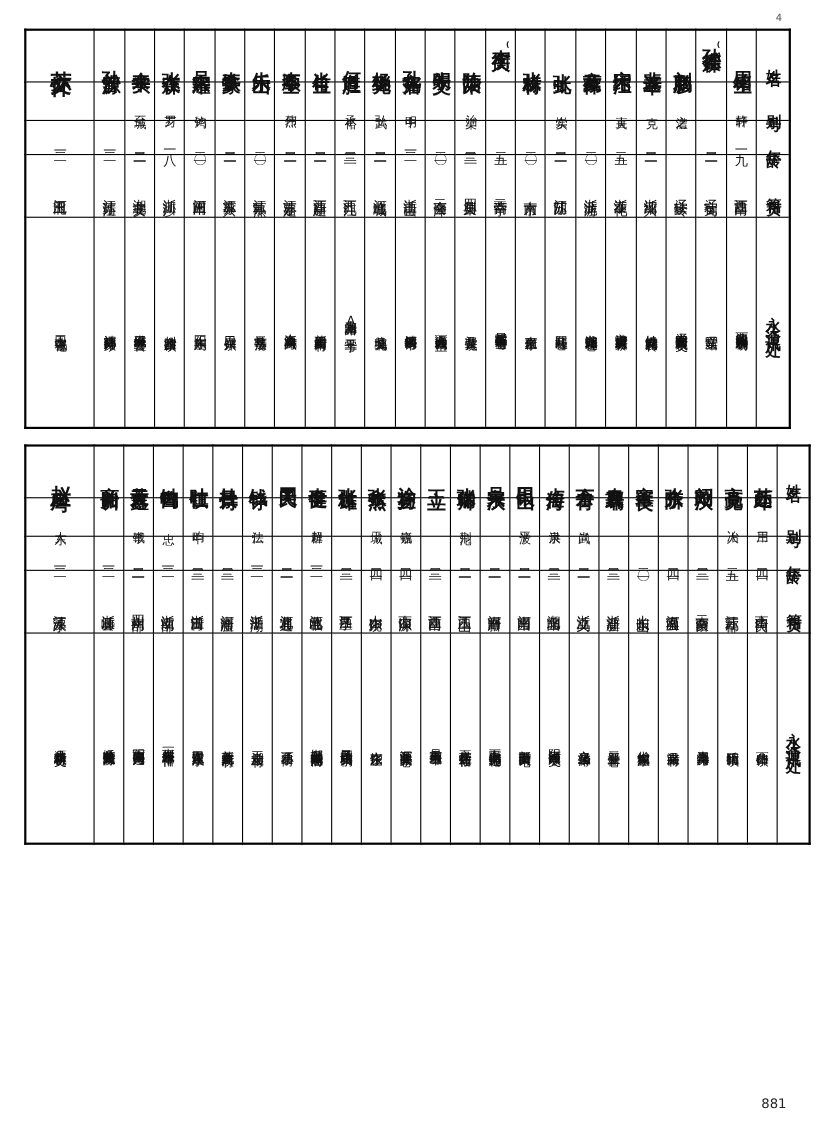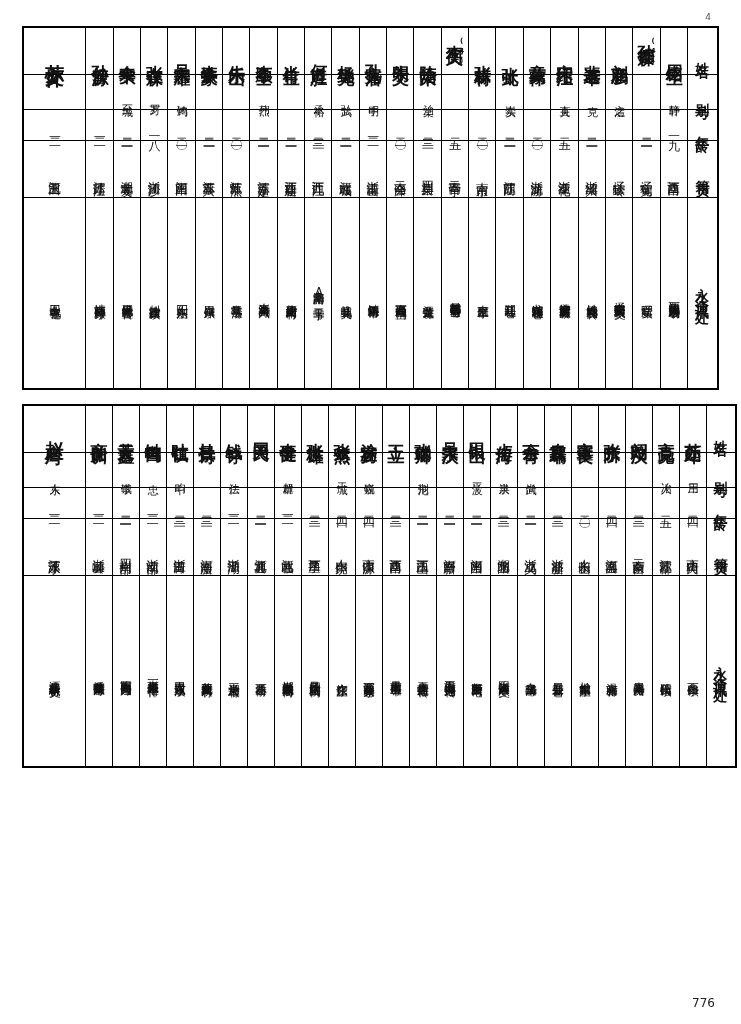--- a/index.html
+++ b/index.html
@@ -414,14 +414,14 @@
           <td class=""><span class="v">长山城东邹家庄</span></td>
           <td class=""><span class="v">温县南张村</span></td>
           <td class=""><span class="v">上海贵州路二二号</span></td>
           <td class=""><span class="v">猗氏蝠阳镇</span></td>
           <td class=""><span class="v">山西外华镇</span></td>
           <td class="hdr hdr-addr"><span class="v">永久通讯处</span></td>
         </tr>
       </tbody>
     </table>
 
-  <div class="pageno">776</div>
+  <div class="pageno">881</div>
 </div>
 
 </body></html>

